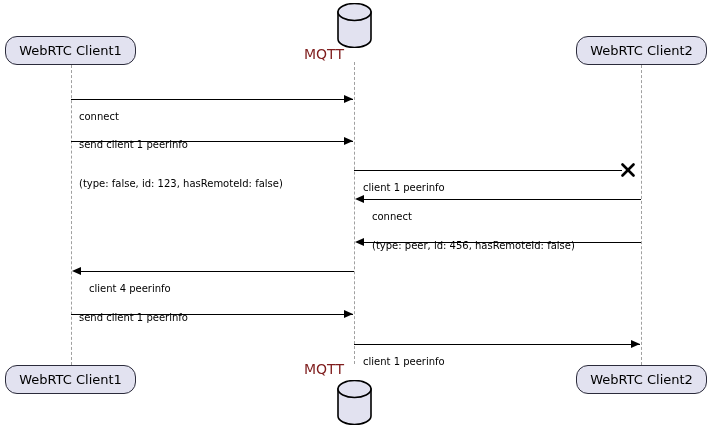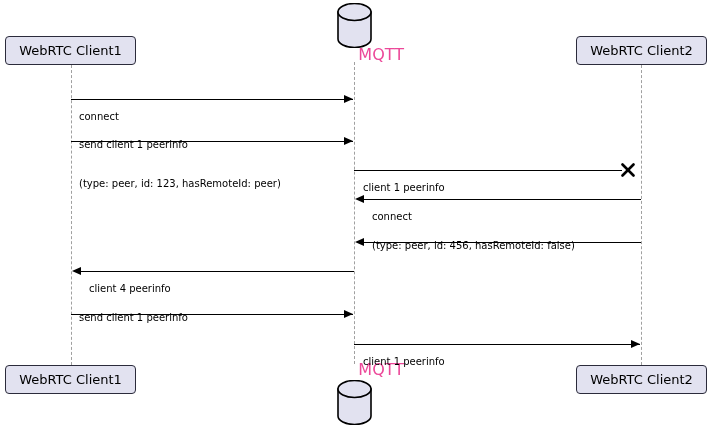--- a/index.html
+++ b/index.html
@@ -12,21 +12,21 @@
     width: 713px;
     height: 443px;
     background: #FFFFFF;
     font-family: "DejaVu Sans", "Liberation Sans", sans-serif;
     overflow: hidden;
   }
   .participant-box {
     position: absolute;
     background: #E2E2F0;
     border: 1px solid #2B2B3B;
-    border-radius: 4px;
+    border-radius: 12px;
     box-sizing: border-box;
     display: flex;
     align-items: center;
     justify-content: center;
     color: #000000;
     font-size: 13px;
     line-height: 1;
     white-space: nowrap;
   }
   .lifeline {
@@ -59,25 +59,25 @@
     color: #000000;
     font-size: 10px;
     line-height: 13px;
     white-space: pre;
   }
   .db-icon {
     position: absolute;
   }
   .db-label {
     position: absolute;
-    color: #ec4899;
-    font-size: 16px;
+    color: #7f1d1d;
+    font-size: 14px;
     line-height: 13px;
     white-space: nowrap;
-    text-align: right;
+    text-align: left;
   }
   .lost-x {
     position: absolute;
     width: 14px;
     height: 14px;
   }
 </style>
 </head>
 <body>
 
@@ -122,21 +122,21 @@
   </div>
 
   <div class="msg-label" style="left:79px; top:84px;">
     <div>connect</div>
   </div>
   <div class="msg-line" style="left:71px; top:99px; width:282px;"></div>
   <div class="arrowhead right" style="left:344px; top:95px;"></div>
 
   <div class="msg-label" style="left:79px; top:112px;">
     <div>send client 1 peerinfo</div>
-    <div>(type: peer, id: 123, hasRemoteId: peer)</div>
+    <div>(type: false, id: 123, hasRemoteId: false)</div>
   </div>
   <div class="msg-line" style="left:71px; top:141px; width:282px;"></div>
   <div class="arrowhead right" style="left:344px; top:137px;"></div>
 
   <div class="msg-label" style="left:363px; top:155px;">
     <div>client 1 peerinfo</div>
   </div>
   <div class="msg-line" style="left:354px; top:170px; width:268px;"></div>
   <div class="lost-x" style="left:621px; top:162px;">
     <svg width="14" height="14" viewBox="0 0 14 14">

